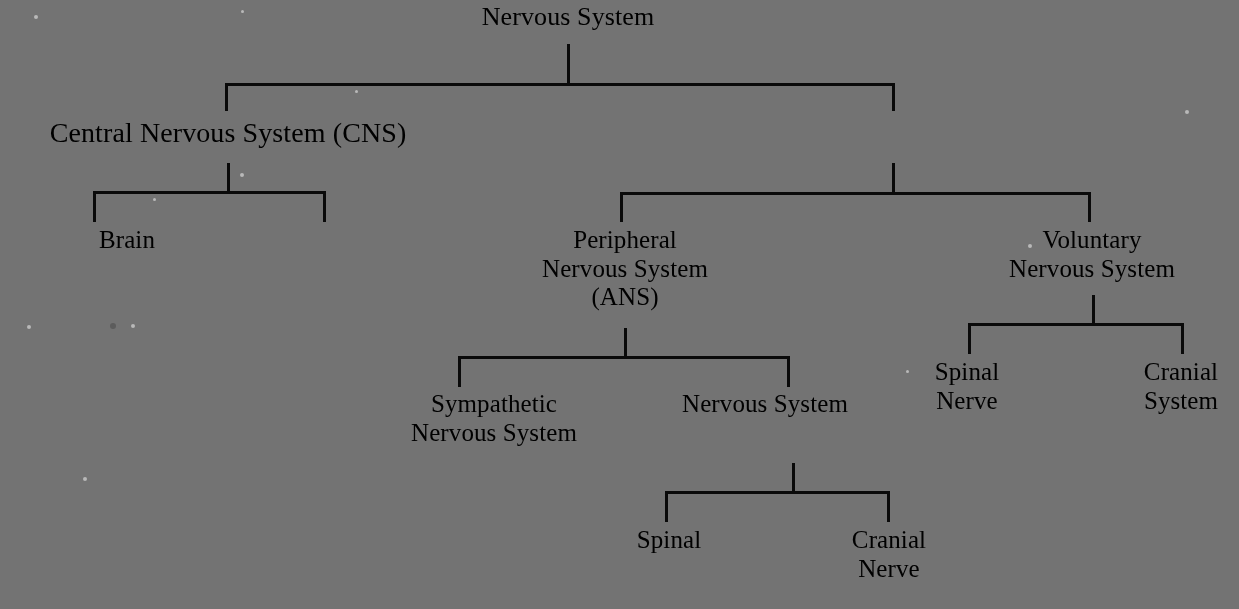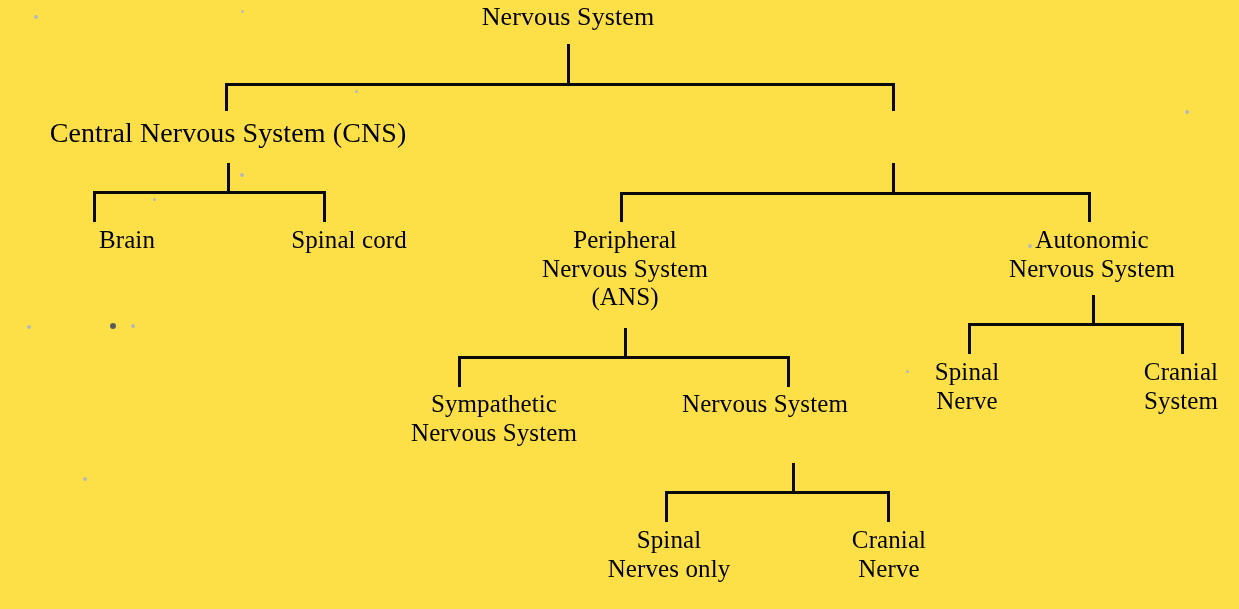--- a/index.html
+++ b/index.html
@@ -9,21 +9,21 @@
     background: #ffffff;
   }
   body {
     font-family: "Liberation Serif", "DejaVu Serif", serif;
     color: #000000;
   }
   #canvas {
     position: relative;
     width: 1239px;
     height: 609px;
-    background: #fde047;
+    background: #737373;
     overflow: hidden;
   }
   
   .line {
     position: absolute;
     background: #0a0a0a;
   }
   .h { height: 3px; }
   .v { width: 3px; }
 
@@ -93,32 +93,29 @@
 
   <div class="line v" style="left:892px; top:163px; height:31px;"></div>
   <div class="line h" style="left:620px; top:192px; width:471px;"></div>
   <div class="line v" style="left:620px; top:192px; height:30px;"></div>
   <div class="line v" style="left:1088px; top:192px; height:30px;"></div>
 
   <div class="node size-l2" style="left:127px; top:226px;">
     <span class="ln">Brain</span>
   </div>
 
-  <div class="node size-l2" style="left:349px; top:226px;">
-    <span class="ln">Spinal cord</span>
-  </div>
 
   <div class="node size-l2" style="left:625px; top:226px;">
     <span class="ln">Peripheral</span>
     <span class="ln">Nervous System</span>
     <span class="ln">(ANS)</span>
   </div>
 
   <div class="node size-l2" style="left:1092px; top:226px;">
-    <span class="ln">Autonomic</span>
+    <span class="ln">Voluntary</span>
     <span class="ln">Nervous System</span>
   </div>
 
   <div class="line v" style="left:624px; top:328px; height:31px;"></div>
   <div class="line h" style="left:458px; top:356px; width:332px;"></div>
   <div class="line v" style="left:458px; top:356px; height:31px;"></div>
   <div class="line v" style="left:787px; top:356px; height:31px;"></div>
 
   <div class="line v" style="left:1092px; top:295px; height:30px;"></div>
   <div class="line h" style="left:968px; top:323px; width:216px;"></div>
@@ -144,21 +141,20 @@
     <span class="ln">System</span>
   </div>
 
   <div class="line v" style="left:792px; top:463px; height:31px;"></div>
   <div class="line h" style="left:665px; top:491px; width:225px;"></div>
   <div class="line v" style="left:665px; top:491px; height:31px;"></div>
   <div class="line v" style="left:887px; top:491px; height:31px;"></div>
 
   <div class="node size-l4" style="left:669px; top:526px;">
     <span class="ln">Spinal</span>
-    <span class="ln">Nerves only</span>
   </div>
 
   <div class="node size-l4" style="left:889px; top:526px;">
     <span class="ln">Cranial</span>
     <span class="ln">Nerve</span>
   </div>
 
 </div>
 
 </body></html>

